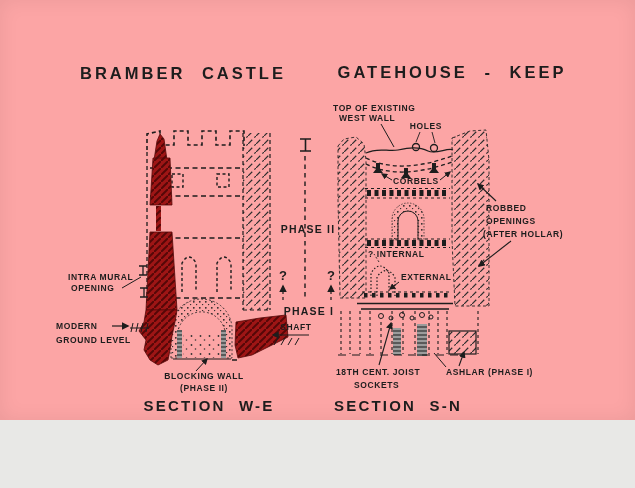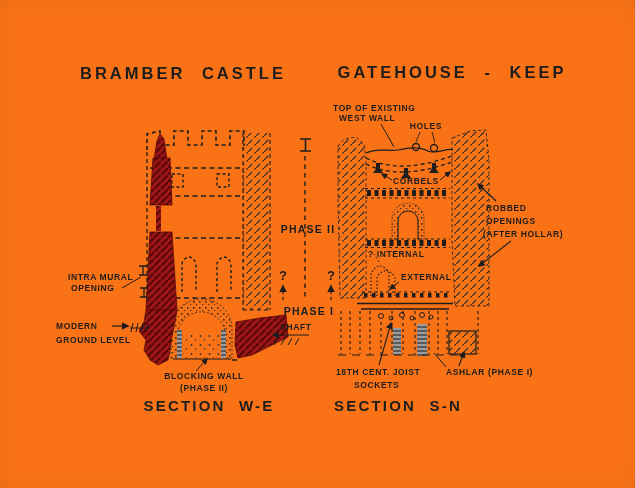--- a/index.html
+++ b/index.html
@@ -1,16 +1,16 @@
 <!DOCTYPE html>
 <html><head>
 <meta charset="utf-8">
 <style>
   html,body{margin:0;padding:0;background:#e8e8e6}
-  .page{position:relative;width:635px;height:488px;background:#f97316;overflow:hidden;
+  .page{position:relative;width:635px;height:420px;background:#fca5a5;overflow:hidden;
         font-family:"Liberation Sans",sans-serif;box-shadow:inset 0 0 20px rgba(0,0,0,.07)}
   svg{position:absolute;left:0;top:0}
   text{fill:#1d1d1d;font-family:"Liberation Sans","DejaVu Sans",sans-serif;font-weight:bold}
   .ttl{font-size:16.5px;letter-spacing:3px;word-spacing:9px}
   .cap{font-size:15px;letter-spacing:2.2px;word-spacing:7px}
   .lbl{font-size:8.5px;letter-spacing:.6px}
   .ph{font-size:10.5px;letter-spacing:1.2px}
   .q{font-size:13px}
   .ink{stroke:#1d1d1d;fill:none}
 </style>

